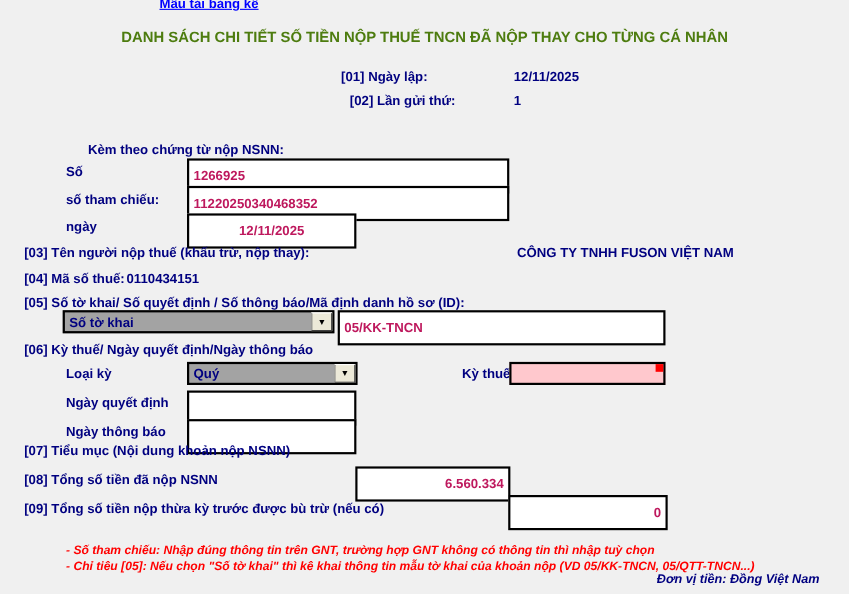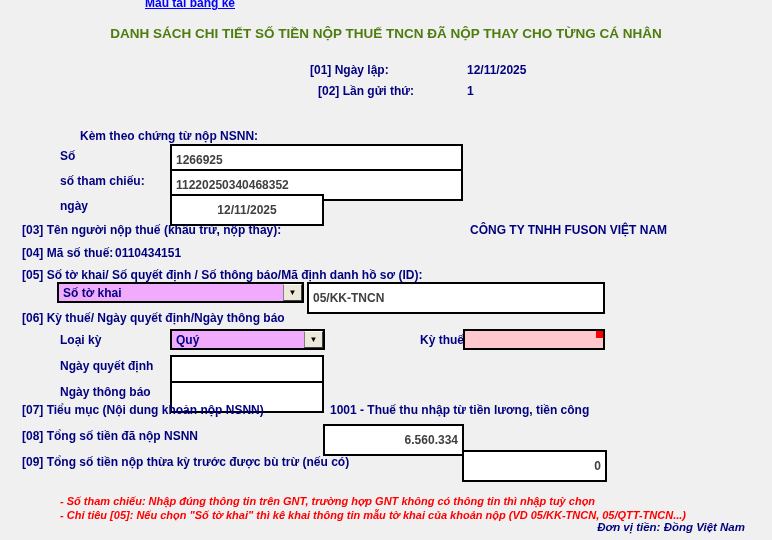--- a/index.html
+++ b/index.html
@@ -9,26 +9,26 @@
     overflow:hidden;color:#000080;font-weight:bold;font-size:12px;
   }
   .abs{position:absolute;white-space:nowrap;}
   .link{color:#0000FF;text-decoration:underline;font-size:12px;cursor:pointer;}
   .title{left:0;width:772px;text-align:center;font-size:13.5px;color:#4d7c0f;letter-spacing:0px;}
   .lbl{color:#000080;}
   .val{color:#000080;}
   input.box{
     position:absolute;box-sizing:border-box;border:2px solid #000000;background:#FFFFFF;
     font-family:"Liberation Sans","DejaVu Sans",sans-serif;font-weight:bold;font-size:12px;
-    color:#404040;padding:14px 4px;outline:none;
+    color:#be185d;padding:14px 4px;outline:none;
   }
   input.center{text-align:center;}
   input.right{text-align:right;}
   .combo{
-    position:absolute;box-sizing:border-box;border:2px solid #000000;background:#f0abfc;
+    position:absolute;box-sizing:border-box;border:2px solid #000000;background:#a3a3a3;
     display:flex;align-items:center;cursor:pointer;
   }
   .combo .combo-text{flex:1;padding:0 4px;font-size:12px;font-weight:bold;color:#000080;overflow:hidden;}
   .combo .combo-btn{
     width:17px;align-self:stretch;background:#ECE9D8;border-left:1px solid #808080;
     display:flex;align-items:center;justify-content:center;font-size:8px;color:#000000;
     border-top:1px solid #FFFFFF;border-right:1px solid #404040;border-bottom:1px solid #404040;
   }
   .pinkfield{
     position:absolute;box-sizing:border-box;border:2px solid #000000;background:#FFC8CD;cursor:text;
@@ -91,21 +91,20 @@
     <span class="req"></span>
   </div>
 
   <div class="abs lbl" style="left:60px;top:359px;">Ngày quyết định</div>
   <input class="box" style="left: 170px; top: 355px; width: 154px; height: 21px;" value="">
 
   <div class="abs lbl" style="left:60px;top:385px;">Ngày thông báo</div>
   <input class="box" style="left: 170px; top: 381px; width: 154px; height: 21px;" value="">
 
   <div class="abs lbl" style="left:22px;top:403px;">[07] Tiểu mục (Nội dung khoản nộp NSNN)</div>
-  <div class="abs val" style="left:330px;top:403px;">1001 - Thuế thu nhập từ tiền lương, tiền công</div>
 
   <div class="abs lbl" style="left:22px;top:429px;">[08] Tổng số tiền đã nộp NSNN</div>
   <input class="box right" style="left: 323px; top: 424px; width: 141px; height: 22px;" value="6.560.334">
 
   <div class="abs lbl" style="left:22px;top:455px;">[09] Tổng số tiền nộp thừa kỳ trước được bù trừ (nếu có)</div>
   <input class="box right" style="left: 462px; top: 450px; width: 145px; height: 22px;" value="0">
 
   <div class="abs note" style="left:60px;top:495px;">- Số tham chiếu: Nhập đúng thông tin trên GNT, trường hợp GNT không có thông tin thì nhập tuỳ chọn</div>
   <div class="abs note" style="left:60px;top:509px;">- Chỉ tiêu [05]: Nếu chọn "Số tờ khai" thì kê khai thông tin mẫu tờ khai của khoản nộp (VD 05/KK-TNCN, 05/QTT-TNCN...)</div>
   <div class="abs currency" style="right:27px;top:521px;">Đơn vị tiền: Đồng Việt Nam</div>

